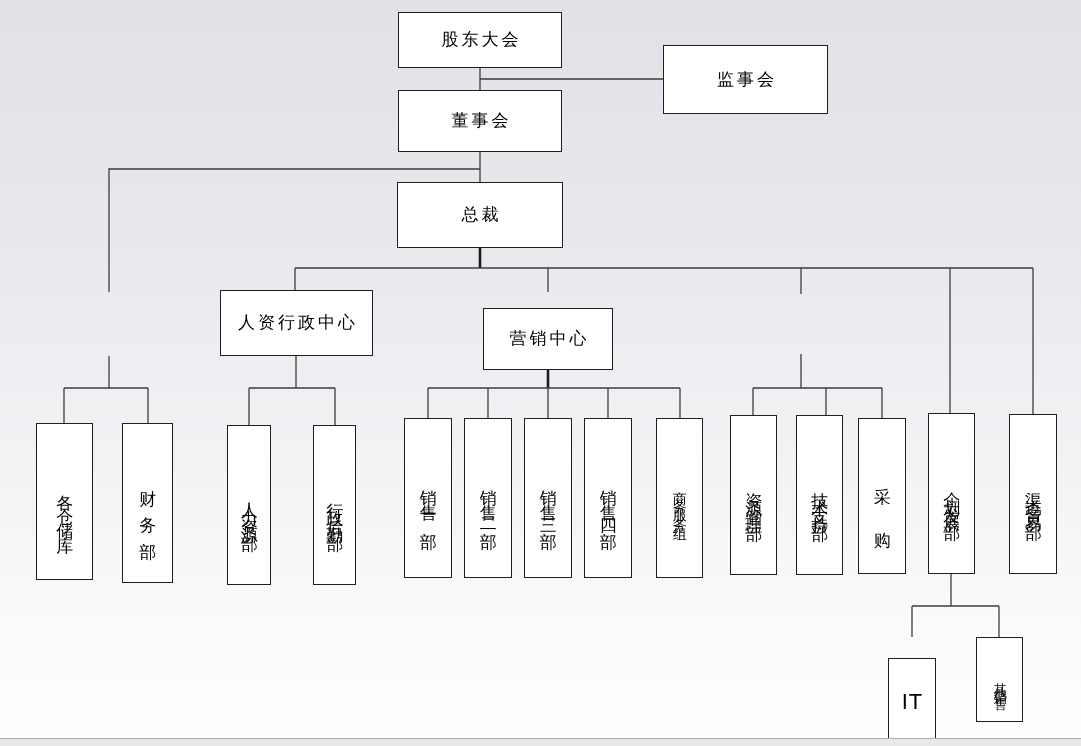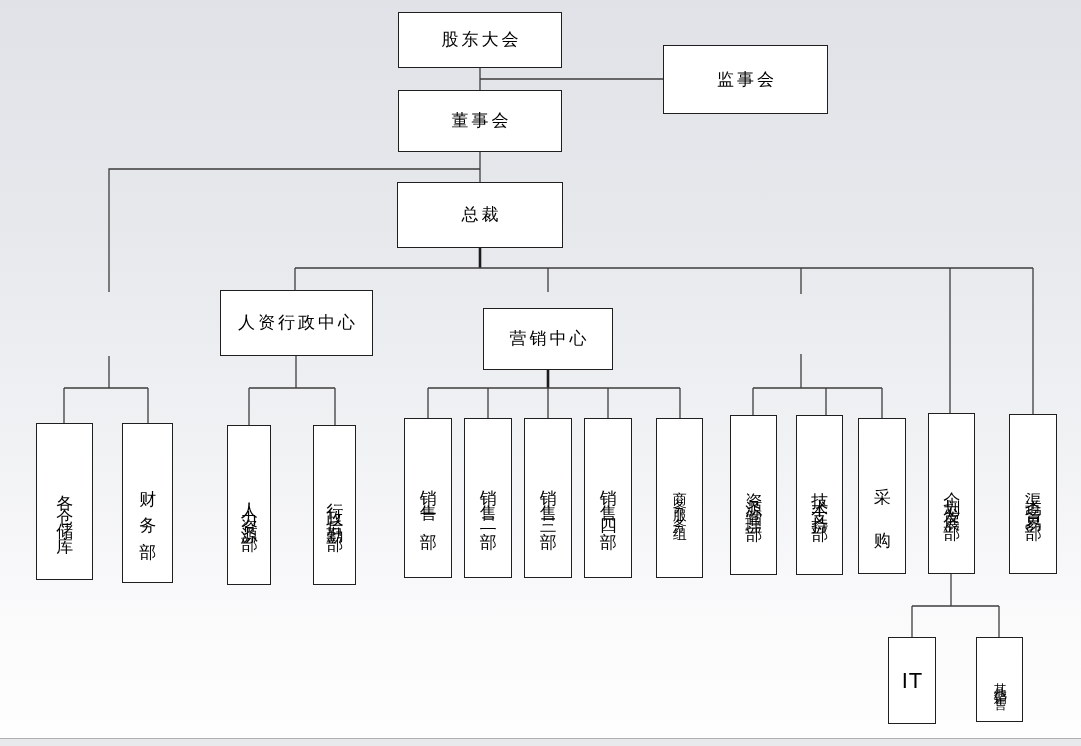--- a/index.html
+++ b/index.html
@@ -181,21 +181,21 @@
     <span class="lbl">采购</span>
   </div>
 
   <div class="node v v5" style="left:928px;top:413px;width:47px;height:161px">
     <span class="lbl">企划发展部</span>
   </div>
   <div class="node v v5" style="left:1009px;top:414px;width:48px;height:160px">
     <span class="lbl">渠道贸易部</span>
   </div>
 
-  <div class="node h big" style="left:888px;top:637px;width:48px;height:87px">
+  <div class="node h big" style="left:888px;top:658px;width:48px;height:87px">
     <span class="lbl">IT</span>
   </div>
   <div class="node v v4s" style="left:976px;top:637px;width:47px;height:85px">
     <span class="lbl">其他销售</span>
   </div>
 
   <div class="bottom-strip"></div>
 </div>
 
 </body></html>

